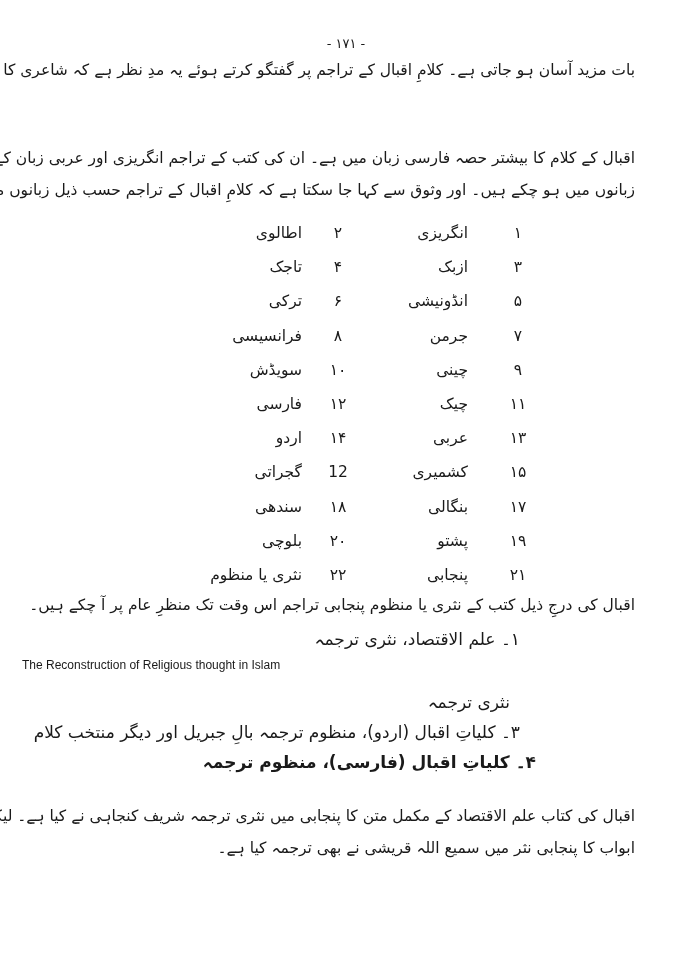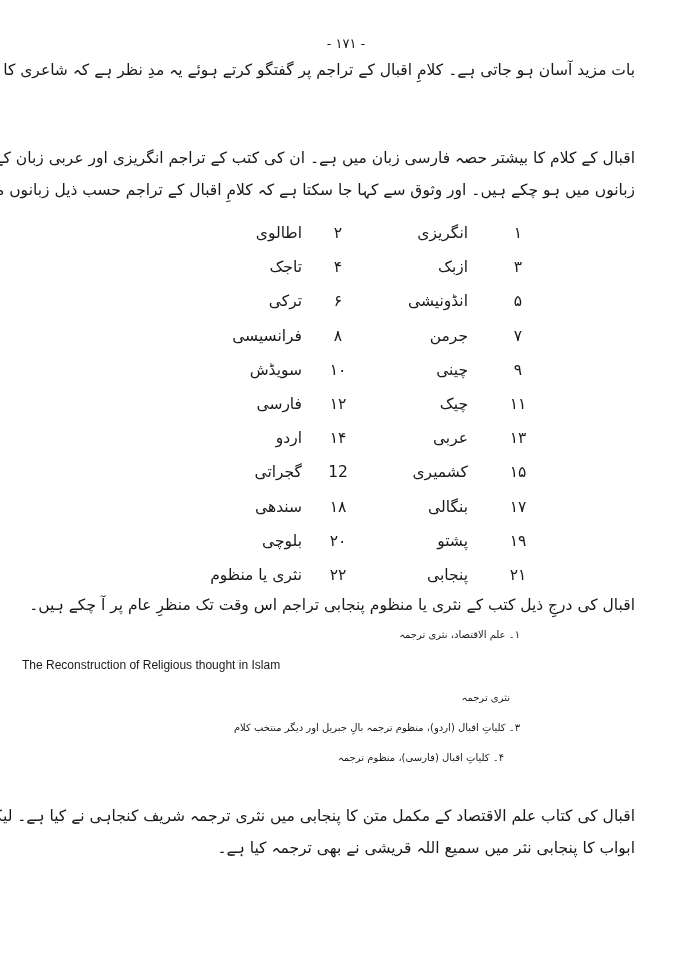--- a/index.html
+++ b/index.html
@@ -12,27 +12,27 @@
     .p1 { top: 54px; width: 580px; }
     .p2 { top: 142px; width: 580px; }
     .lang-table { position: absolute; top: 212px; left: 240px; width: 290px; direction: rtl; }
     .lang-row { position: relative; height: 34.2px; font-size: 15.5px; }
     .lang-row span { position: absolute; top: 0; white-space: nowrap; margin-top: 12px; }
     .c-num1 { right: 0; width: 24px; text-align: center; }
     .c-name1 { right: 62px; }
     .c-num2 { right: 180px; width: 24px; text-align: center; }
     .c-name2 { right: 228px; }
     .p3 { top: 589px; width: 580px; text-align: right; }
-    .book { position: absolute; direction: rtl; font-size: 10px; white-space: nowrap; }
+    .book { position: absolute; direction: rtl; font-size: 17px; white-space: nowrap; }
     .b1 { right: 180px; top: 629px; }
     .b2 { right: 180px; top: 657px; }
     .b2-en { position: absolute; left: 22px; top: 658px; font-family: "Liberation Sans", sans-serif; font-size: 12px; direction: ltr; white-space: nowrap; }
     .b2-cont { right: 190px; top: 692px; text-align: right; }
     .b3 { right: 180px; top: 722px; }
-    .b4 { right: 196px; top: 752px; }
+    .b4 { right: 164px; top: 752px; font-weight: bold; }
     .p4 { top: 800px; width: 600px; }
   </style>
 </head>
 <body>
 
 <div class="page">
 
   <div class="page-number">- ۱۷۱ -</div>
 
   <div class="para p1">

